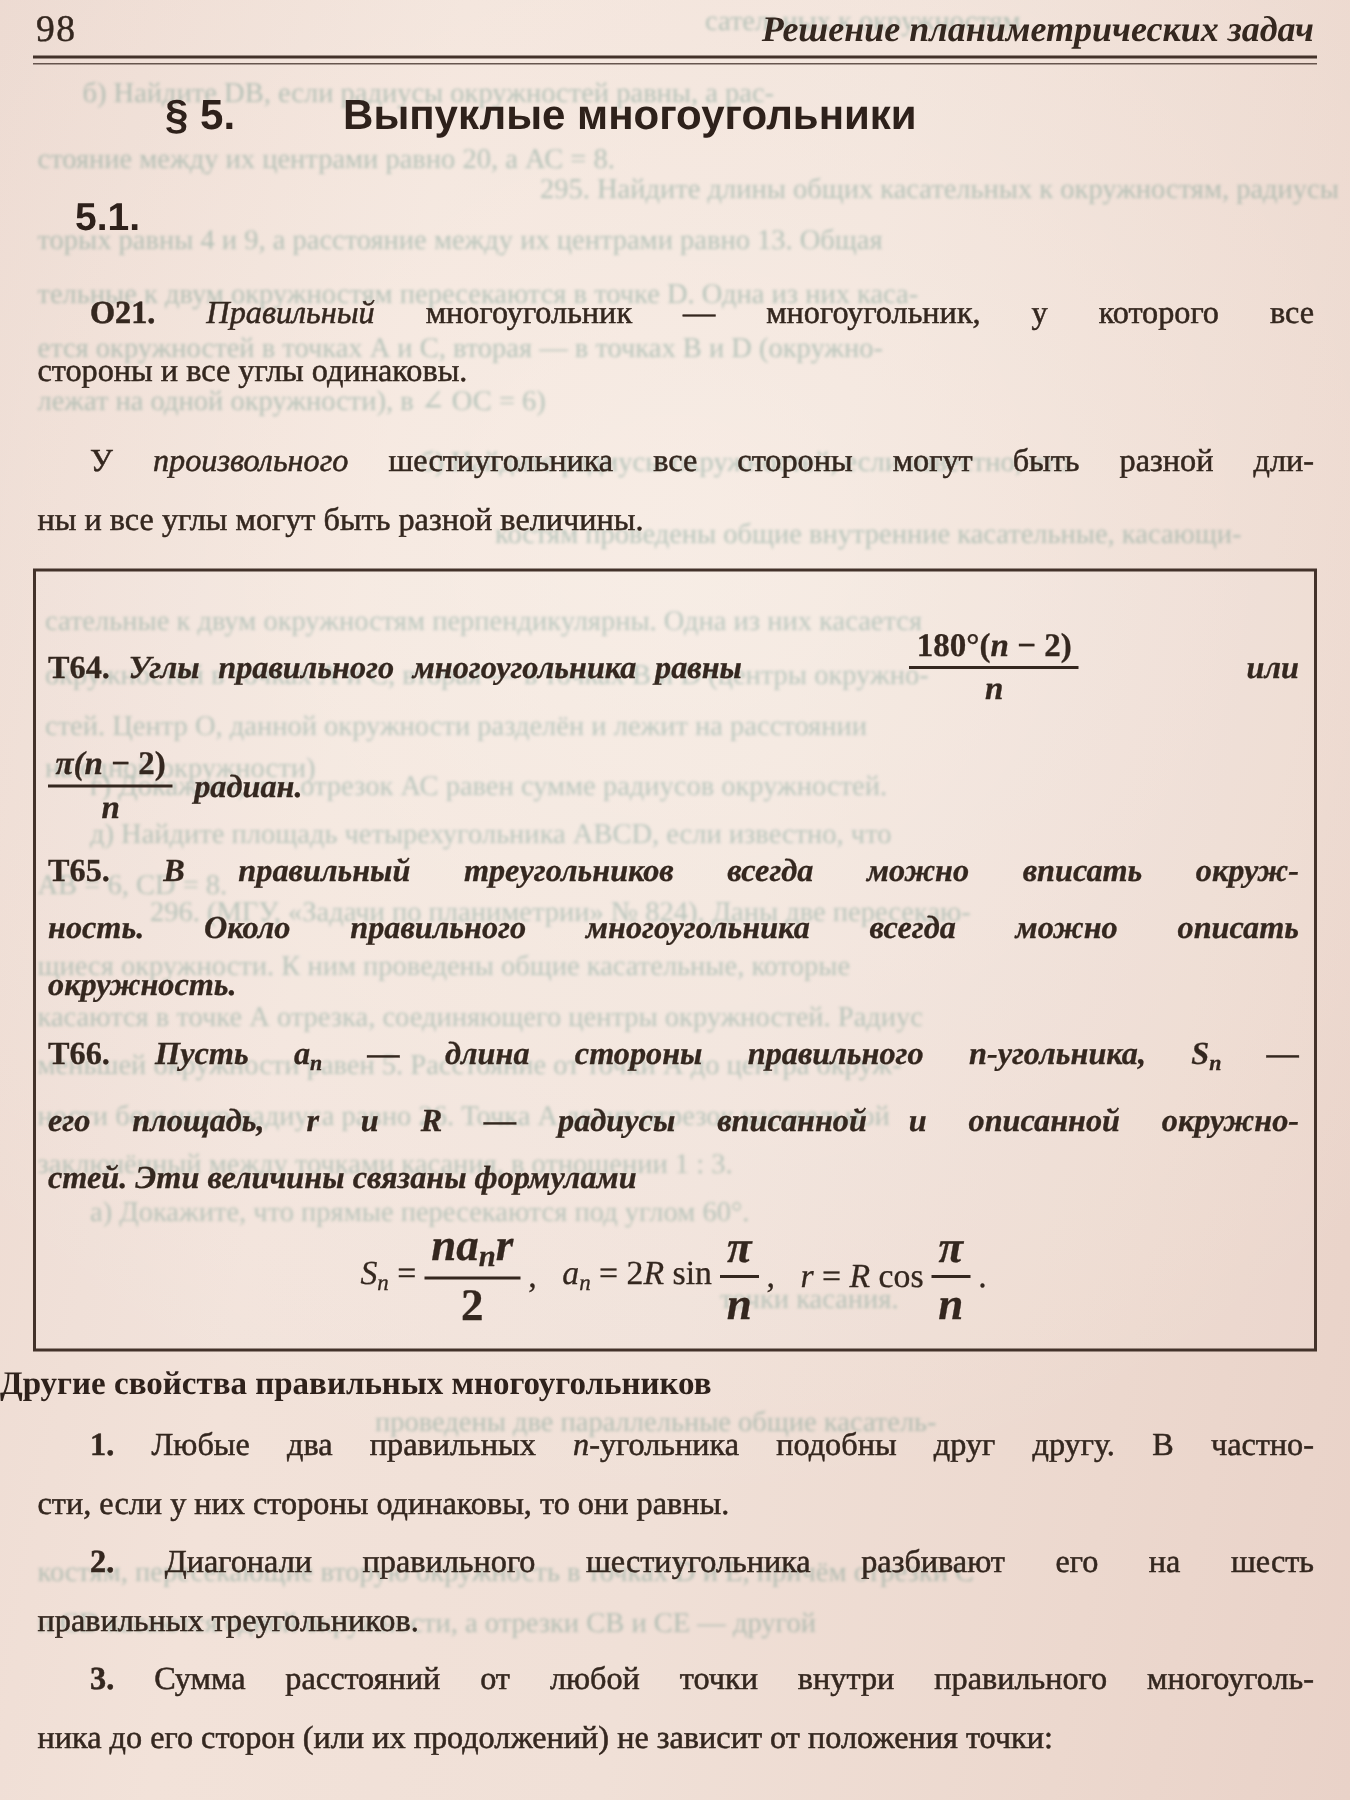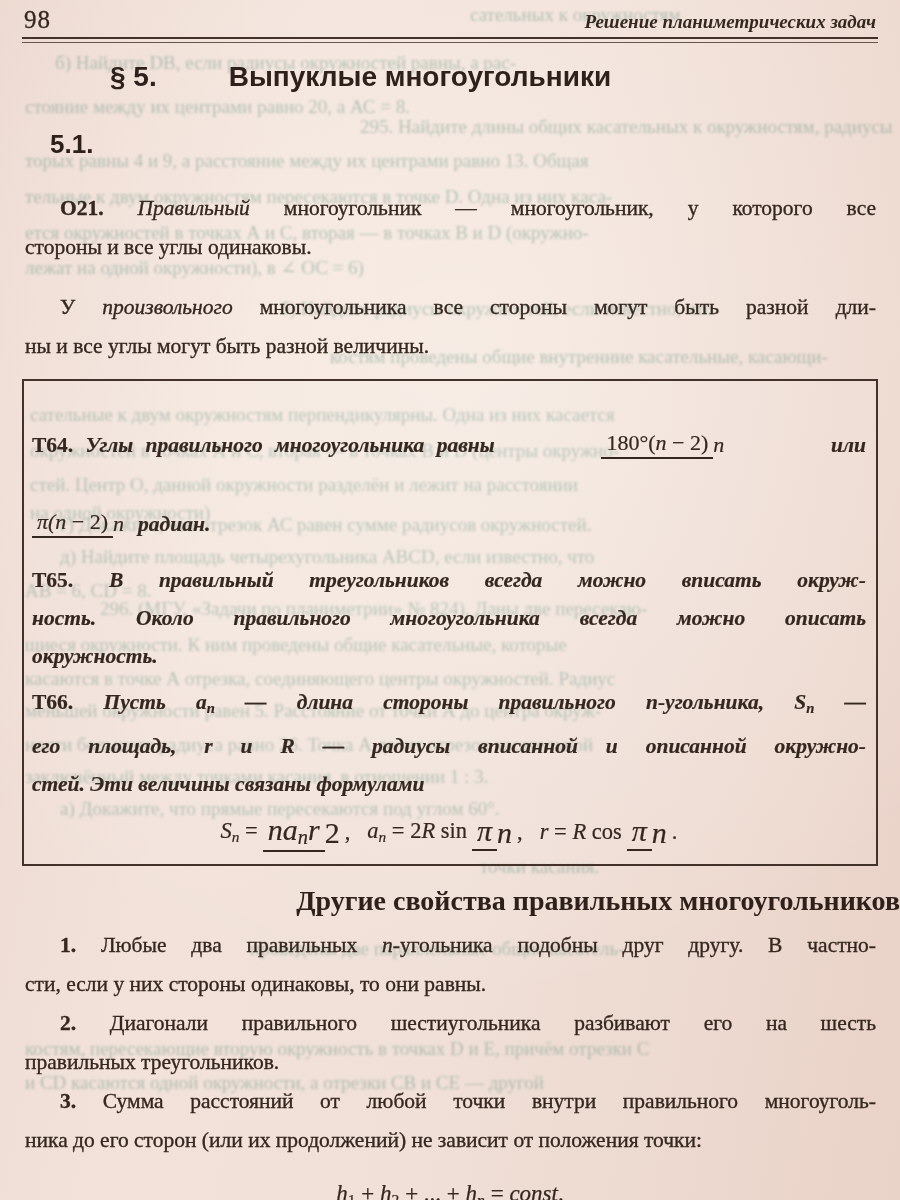--- a/index.html
+++ b/index.html
@@ -16,21 +16,21 @@
   
   .bleedlayer{position:absolute;inset:0;z-index:1;overflow:hidden;pointer-events:none;}
   .bleed{
     position:absolute;white-space:nowrap;font-size:19px;
     color:#578b7e;opacity:.40;filter:blur(1.2px);
     font-family:"Liberation Serif","DejaVu Serif",serif;
   }
   
   .hdr{display:flex;justify-content:space-between;align-items:baseline;padding:6px 24px 0 24px;}
   .pgnum{font-size:25px;letter-spacing:1px;-webkit-text-stroke:.3px #34271f;}
-  .runtitle{font-size:19px;font-style:italic;font-weight:bold;}
+  .runtitle{font-size:24px;font-style:italic;font-weight:bold;}
   .rule{margin:3px 22px 0 22px;height:3px;border-top:2.5px solid #43322a;border-bottom:1.5px solid rgba(67,50,42,.8);}
   
   .h1{display:flex;gap:72px;margin:18px 0 0 110px;
       font-family:"Liberation Sans","DejaVu Sans",sans-serif;
       font-weight:bold;font-size:28px;line-height:32px;color:#2e211b;}
   .h2{display:flex;gap:100px;margin:36px 0 0 50px;
       font-family:"Liberation Sans","DejaVu Sans",sans-serif;
       font-weight:bold;font-size:26px;line-height:30px;color:#2e211b;}
   
   .bl{margin:0 24px 0 25px;font-size:21.5px;line-height:39px;
@@ -40,31 +40,31 @@
   .mt1{margin-top:30px;} .mt2{margin-top:21px;}
   .it{font-style:italic;} .bd{font-weight:bold;} .up{font-style:normal;}
   .sb{font-size:68%;vertical-align:-4px;}
   
   .tbox{margin:13px 22px 0 22px;border:2px solid #43322a;padding:22px 10px 4px 8px;
         background:rgba(255,255,255,.06);}
   .thm{font-style:italic;font-weight:bold;font-size:21.5px;line-height:38px;-webkit-text-stroke:.2px #34271f;}
   .t64row{display:flex;justify-content:space-between;align-items:center;min-height:84px;}
   .t64txt{word-spacing:7px;}
   .t64row2{display:flex;align-items:center;gap:14px;min-height:74px;}
-  .frac{display:inline-flex;flex-direction:row;align-items:center;vertical-align:middle;
-        line-height:1.12;font-weight:normal;font-style:normal;font-size:22px;}
+  .frac{display:inline-flex;flex-direction:column;align-items:center;vertical-align:middle;
+        line-height:1.12;font-weight:bold;font-style:normal;font-size:22px;}
   .frac .num{padding:0 5px 1px 5px;border-bottom:2px solid #34271f;}
   .frac .den{padding-top:1px;}
   .frow{display:flex;justify-content:center;align-items:center;gap:5px;
         font-size:22.5px;font-weight:normal;font-style:normal;margin:10px 0 8px 0;
         -webkit-text-stroke:.2px #34271f;}
   .frow .frac{font-size:30px;}
   .msep{margin-right:12px;}
   
-  .props-h{margin-top:19px;text-align:right;font-weight:bold;font-size:28px;color:#2e211b;}
+  .props-h{margin-top:8px;text-align:left;font-weight:bold;font-size:22px;color:#2e211b;}
   .cform{margin-top:14px;text-align:center;font-size:23px;line-height:40px;-webkit-text-stroke:.25px #34271f;}
   .short{text-align-last:left;}
 </style>
 </head>
 <body>
 
 <div class="page">
 
   <div class="bleedlayer">
       <span class="bleed" style="left: 470px; top: 4px;">сательных к окружностям</span>
@@ -110,21 +110,21 @@
       <span>Выпуклые многоугольники</span>
     </div>
 
     <div class="h2">
       <span>5.1.</span>
     </div>
 
     <p class="bl just ind mt1"><span class="bd">О21. </span><span class="it">Правильный</span><span> многоугольник — многоугольник, у которого все</span></p>
     <p class="bl just short"><span>стороны и все углы одинаковы.</span></p>
 
-    <p class="bl just ind mt2"><span>У </span><span class="it">произвольного</span><span> многоугольника все стороны могут быть разной дли-</span></p>
+    <p class="bl just ind mt2"><span>У </span><span class="it">произвольного</span><span> шестиугольника все стороны могут быть разной дли-</span></p>
     <p class="bl just short"><span>ны и все углы могут быть разной величины.</span></p>
 
     <div class="tbox">
 
       <div class="thm t64row">
         <span class="t64txt"><span class="up">Т64. </span><span>Углы правильного многоугольника равны</span></span>
         <span class="frac">
           <span class="num"><span class="up">180°(</span><span class="it">n</span><span class="up"> − 2)</span></span>
           <span class="den"><span class="it">n</span></span>
         </span>

